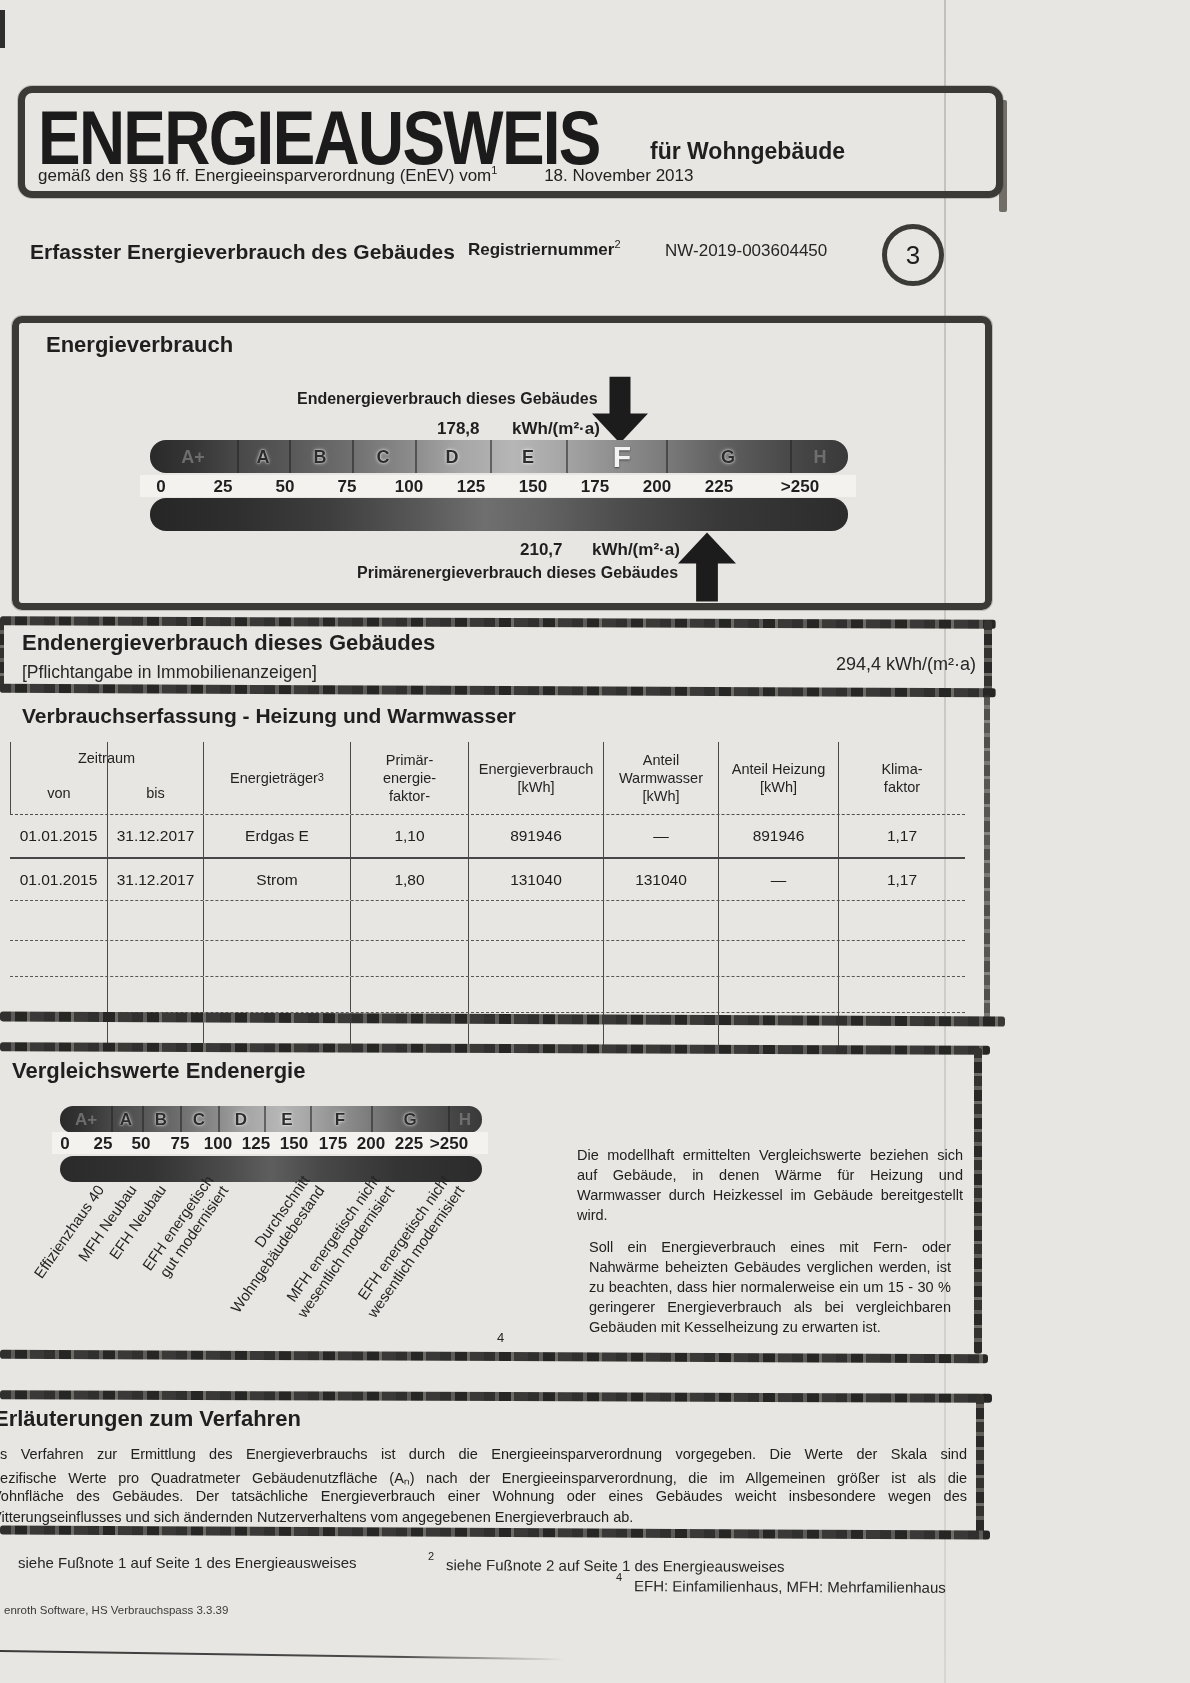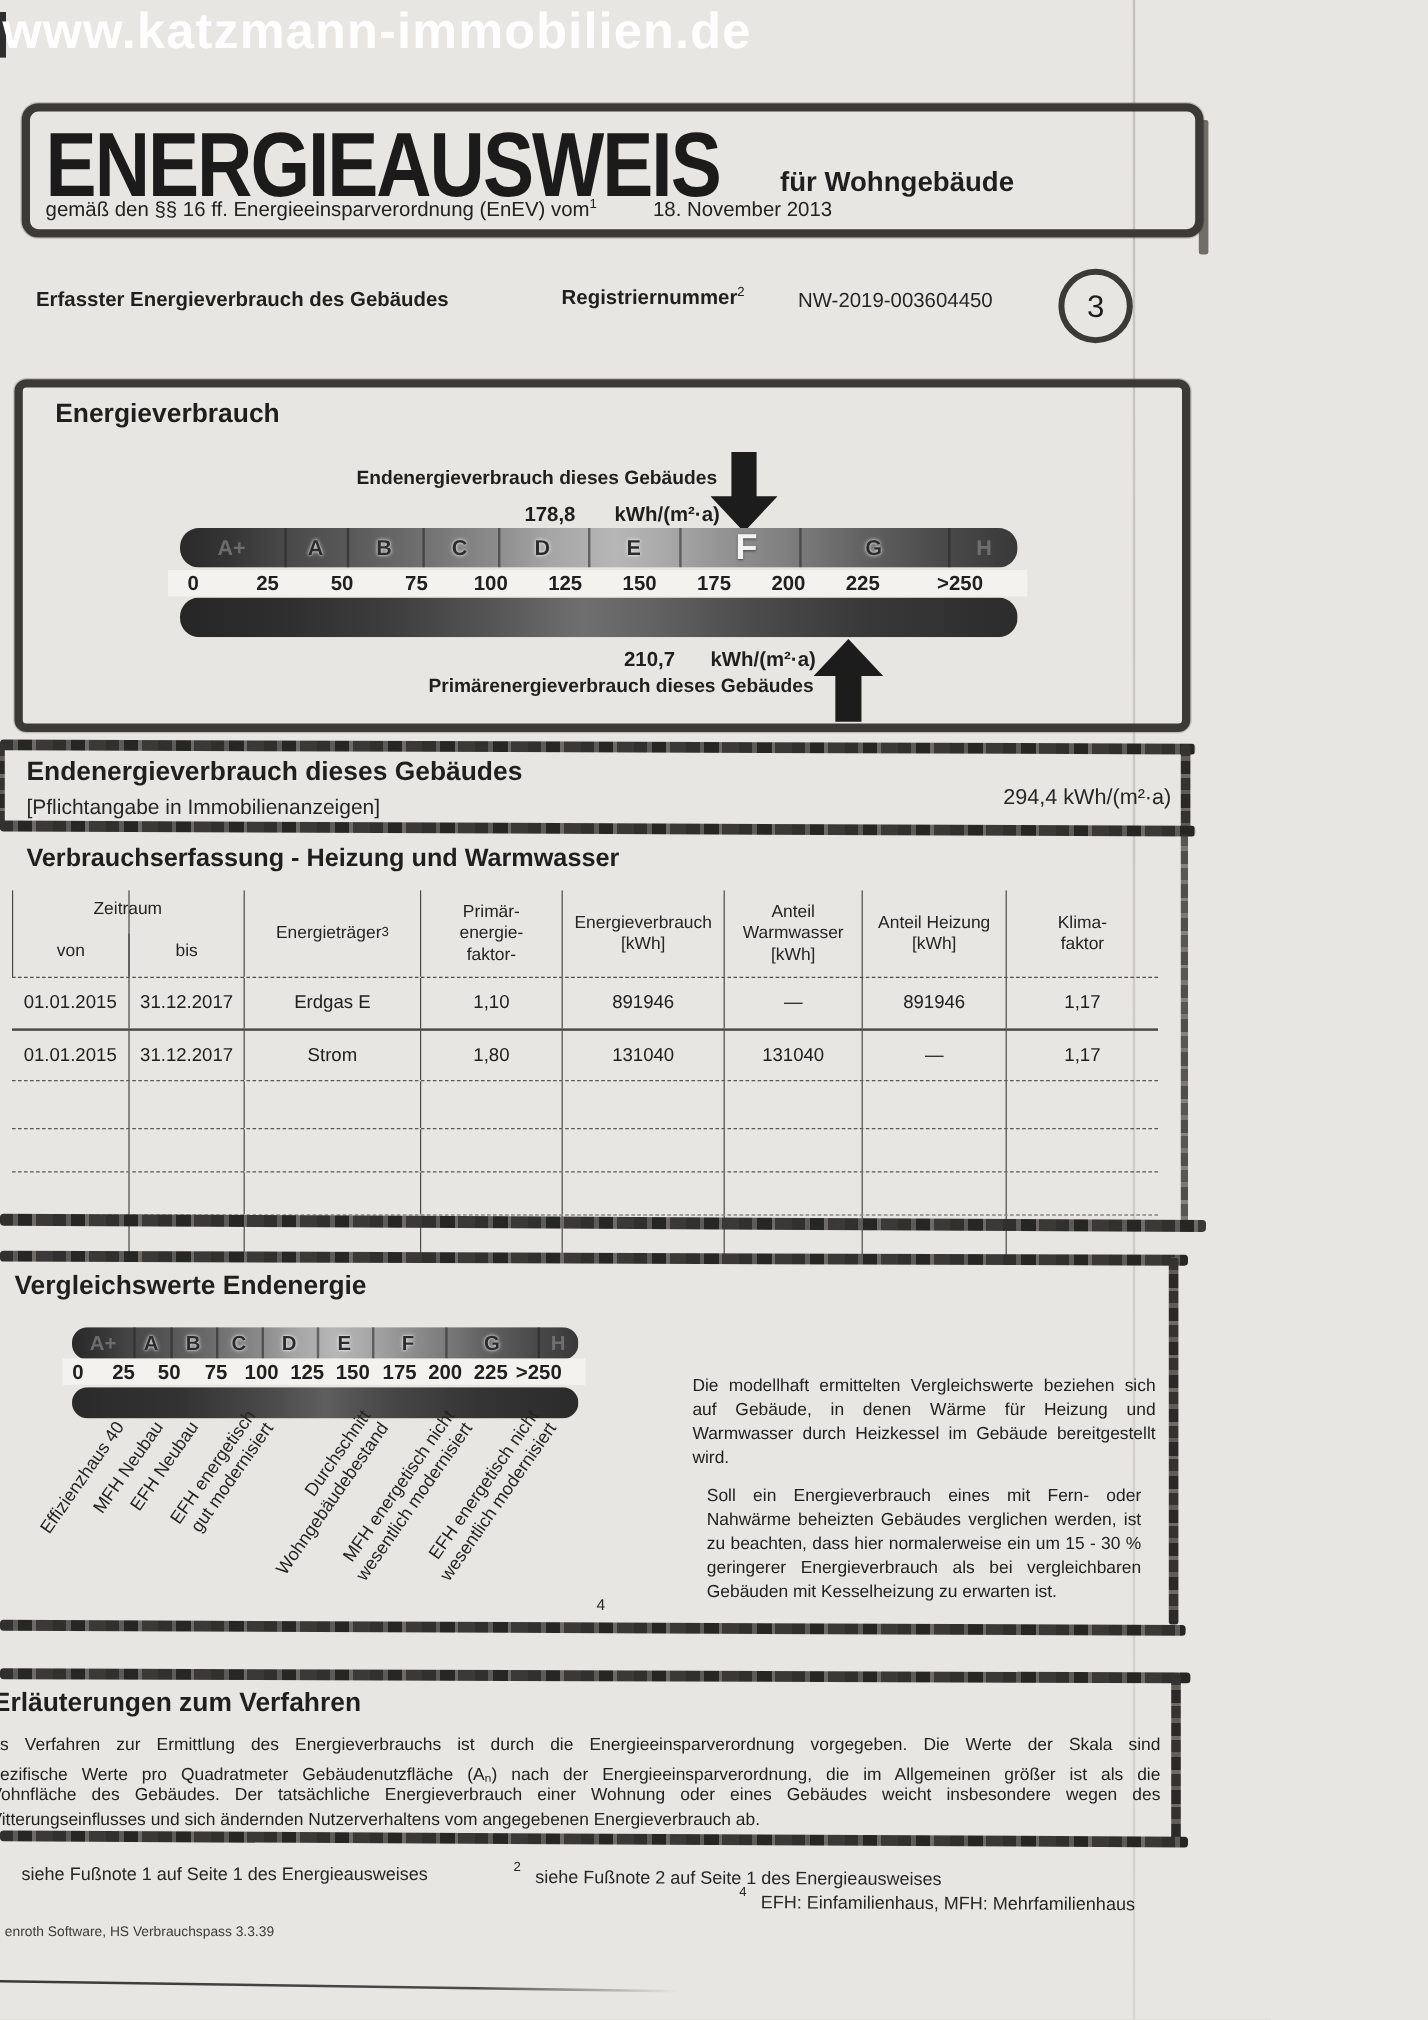--- a/index.html
+++ b/index.html
@@ -56,31 +56,30 @@
 </style>
 </head>
 <body>
 
 <div id="page">
 
   <div class="abs" style="left:0;top:10px;width:5px;height:38px;background:#2e2e2e;"></div>
   <div class="abs" style="left:944px;top:0;width:2px;height:100%;background:linear-gradient(180deg,rgba(100,95,88,.28),rgba(100,95,88,.12));"></div>
   <div class="abs" style="left:999px;top:100px;width:8px;height:112px;background:#4a463f;opacity:.75;border-radius:2px;"></div>
 
-  <div class="watermark">www.katzmann-immobilien.de</div>
 
   <div class="box" style="left:18px;top:86px;width:971px;height:98px;"></div>
   <div class="abs bigtitle" style="left:38px;top:94px;">ENERGIEAUSWEIS</div>
   <div class="abs bold" style="left:650px;top:138px;font-size:23px;">für Wohngebäude</div>
   <div class="abs" style="left:38px;top:164px;font-size:17px;color:#222;">
     <span>gemäß den §§ 16 ff. Energieeinsparverordnung (EnEV) vom</span><sup class="mark">1</sup>
     <span style="margin-left:42px;margin-top:16px;">18. November 2013</span>
   </div>
 
-  <div class="abs bold" style="left:30px;top:240px;font-size:17px;">Erfasster Energieverbrauch des Gebäudes</div>
+  <div class="abs bold" style="left:30px;top:240px;font-size:21px;">Erfasster Energieverbrauch des Gebäudes</div>
   <div class="abs bold" style="left:468px;top:238px;font-size:17px;">
     <span>Registriernummer</span><sup class="mark">2</sup>
   </div>
   <div class="abs" style="left:665px;top:241px;font-size:17px;">NW-2019-003604450</div>
   <div class="badge" style="left:882px;top:224px;">
     <span>3</span>
   </div>
 
   <div class="box" style="left:12px;top:316px;width:966px;height:280px;border-radius:10px;"></div>
   <div class="abs bold" style="left:46px;top:332px;font-size:22px;">Energieverbrauch</div>

